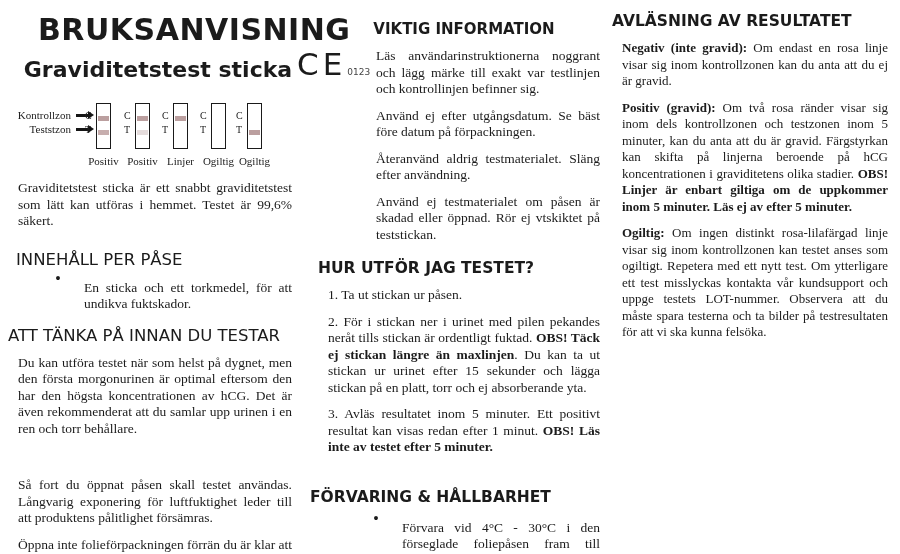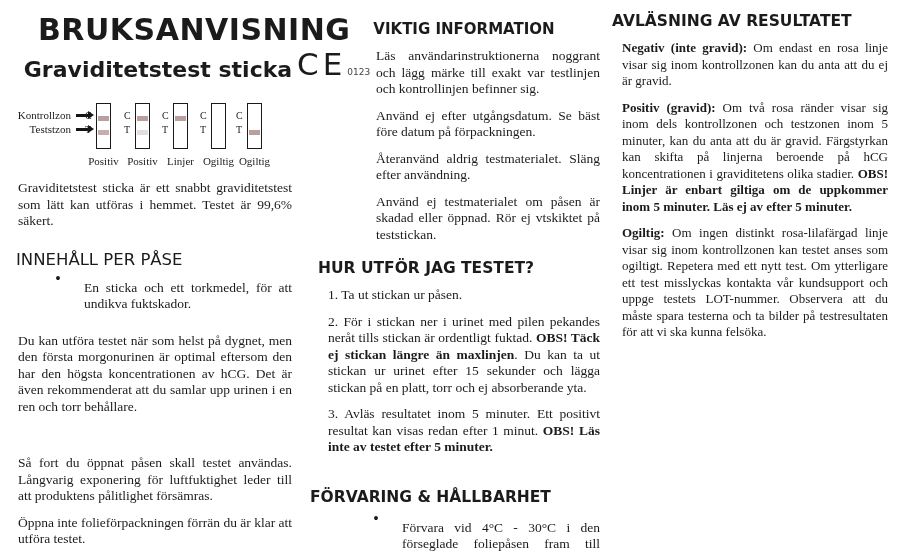--- a/index.html
+++ b/index.html
@@ -113,20 +113,21 @@
     </div>
 
   <p class="body intro">Graviditetstest sticka är ett snabbt graviditetstest som lätt kan utföras i hemmet.  Testet är 99,6% säkert.</p>
 
   <h2 class="h-big h-contents">INNEHÅLL PER PÅSE</h2>
   <div class="bullet-row">
     <span class="dot">•</span>
     <span class="body btext">En sticka och ett torkmedel, för att undikva fuktskador.</span>
   </div>
 
+  <h2 class="h-big h-before">ATT TÄNKA PÅ INNAN DU TESTAR</h2>
   <p class="body">Du kan utföra testet när som helst på dygnet, men den första morgonurinen är optimal eftersom den har den högsta koncentrationen av hCG. Det är även rekommenderat att du samlar upp urinen i en ren och torr behållare.</p>
 
   <p class="body open-pouch">Så fort du öppnat påsen skall testet användas. Långvarig exponering för luftfuktighet leder till att produktens pålitlighet försämras.</p>
   <p class="body">Öppna inte folieförpackningen förrän du är klar att utföra testet.</p>
 </div>
 
 <div class="ce">
   <span class="mark">CE</span><span class="num">0123</span>
 </div>
 

